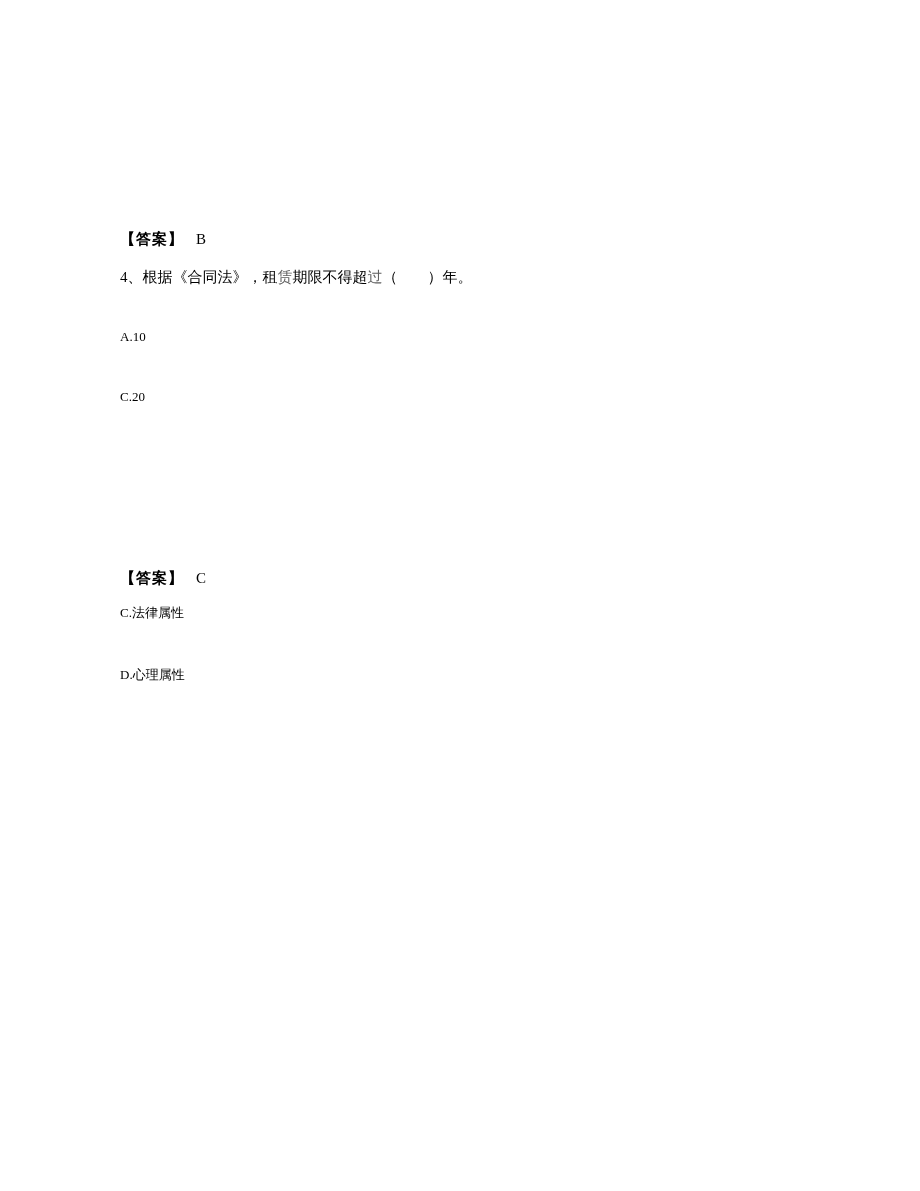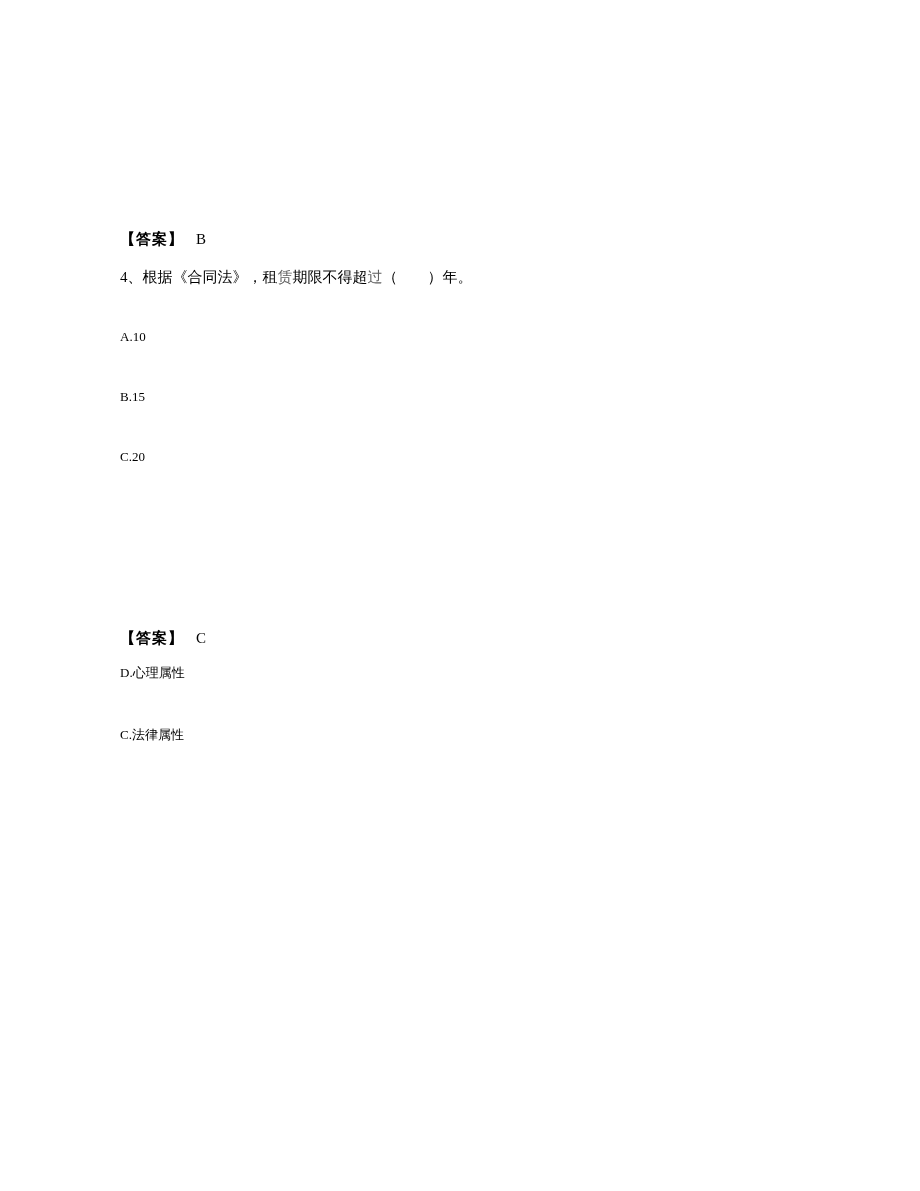--- a/index.html
+++ b/index.html
@@ -62,27 +62,26 @@
   <div class="answer-line">
     <span class="answer-label">【答案】</span>
     <span class="answer-value">B</span>
   </div>
 
   <div class="question-stem">
     <span>4、根据《合同法》，租</span><span class="special-char">赁</span><span>期限不得超</span><span class="special-char">过</span><span>（　　）年。</span>
   </div>
 
   <div class="option">A.10</div>
-  <div class="option">B.15</div>
   <div class="option">C.20</div>
 
   <div class="block-gap"></div>
 
   <div class="answer-line">
     <span class="answer-label">【答案】</span>
     <span class="answer-value">C</span>
   </div>
 
 
+  <div class="option"><span class="option-cn">C.法律属性</span></div>
   <div class="option"><span class="option-cn">D.心理属性</span></div>
-  <div class="option"><span class="option-cn">C.法律属性</span></div>
 
 </div>
 
 </body></html>

